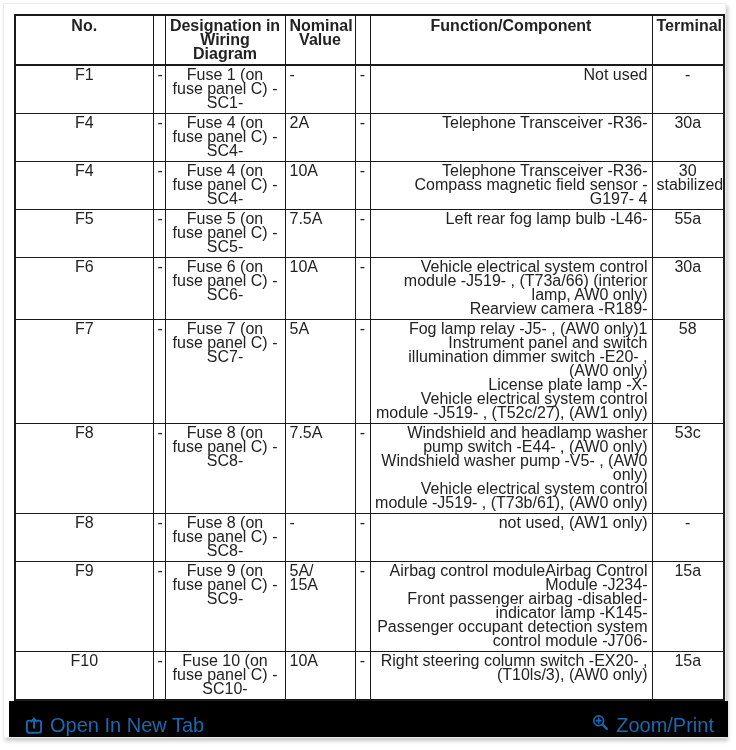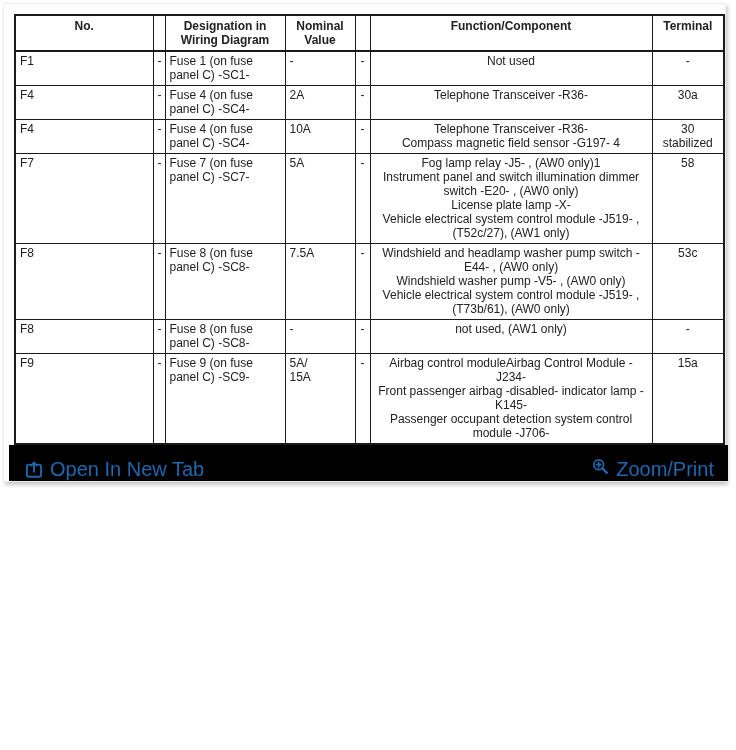--- a/index.html
+++ b/index.html
@@ -16,43 +16,43 @@
     background: #ffffff;
     border: 1px solid #ececec;
     box-shadow: 2px 3px 4px rgba(0,0,0,0.22);
     padding: 10px 0 0 10px;
   }
   table.fuse-table {
     border-collapse: collapse;
     table-layout: fixed;
     width: 709px;
     border: 2px solid #1a1a1a;
-    font-size: 12px;
+    font-size: 16px;
     line-height: 14px;
     color: #222222;
   }
   table.fuse-table th, table.fuse-table td {
     border: 1px solid #1a1a1a;
     vertical-align: top;
     padding: 2px 4px 3px 4px;
     white-space: pre-line;
     overflow: hidden;
   }
   table.fuse-table thead th {
     border-bottom: 2px solid #1a1a1a;
     font-weight: bold;
     text-align: center;
     padding-top: 3px;
     padding-bottom: 3px;
   }
-  td.c-no       { text-align: left; }
+  td.c-no       { text-align: center; }
   td.c-dash     { text-align: center; padding-left: 1px; padding-right: 1px; }
-  td.c-desig    { text-align: left; }
+  td.c-desig    { text-align: center; }
   td.c-nominal  { text-align: left; }
-  td.c-func     { text-align: center; }
+  td.c-func     { text-align: right; }
   td.c-term     { text-align: center; }
   .footer-bar {
     margin: 0 0 0 -5px;
     width: 719px;
     height: 36px;
     background: #000000;
     display: flex;
     align-items: flex-end;
     justify-content: space-between;
     padding: 0 14px 0 16px;
@@ -125,21 +125,40 @@
     <td class="c-dash">-</td>
     <td class="c-desig">Fuse 4 (on fuse panel C) -SC4-</td>
     <td class="c-nominal">10A</td>
     <td class="c-dash">-</td>
     <td class="c-func">Telephone Transceiver -R36-
 Compass magnetic field sensor -G197- 4</td>
     <td class="c-term">30
 stabilized</td>
   </tr>
 
-
+  <tr>
+    <td class="c-no">F5</td>
+    <td class="c-dash">-</td>
+    <td class="c-desig">Fuse 5 (on fuse panel C) -SC5-</td>
+    <td class="c-nominal">7.5A</td>
+    <td class="c-dash">-</td>
+    <td class="c-func">Left rear fog lamp bulb -L46-</td>
+    <td class="c-term">55a</td>
+  </tr>
+
+  <tr>
+    <td class="c-no">F6</td>
+    <td class="c-dash">-</td>
+    <td class="c-desig">Fuse 6 (on fuse panel C) -SC6-</td>
+    <td class="c-nominal">10A</td>
+    <td class="c-dash">-</td>
+    <td class="c-func">Vehicle electrical system control module -J519- , (T73a/66) (interior lamp, AW0 only)
+Rearview camera -R189-</td>
+    <td class="c-term">30a</td>
+  </tr>
 
   <tr>
     <td class="c-no">F7</td>
     <td class="c-dash">-</td>
     <td class="c-desig">Fuse 7 (on fuse panel C) -SC7-</td>
     <td class="c-nominal">5A</td>
     <td class="c-dash">-</td>
     <td class="c-func">Fog lamp relay -J5- , (AW0 only)1
 Instrument panel and switch illumination dimmer switch -E20- , (AW0 only)
 License plate lamp -X-
@@ -175,20 +194,29 @@
     <td class="c-desig">Fuse 9 (on fuse panel C) -SC9-</td>
     <td class="c-nominal">5A/
 15A</td>
     <td class="c-dash">-</td>
     <td class="c-func">Airbag control moduleAirbag Control Module -J234-
 Front passenger airbag -disabled- indicator lamp -K145-
 Passenger occupant detection system control module -J706-</td>
     <td class="c-term">15a</td>
   </tr>
 
+  <tr>
+    <td class="c-no">F10</td>
+    <td class="c-dash">-</td>
+    <td class="c-desig">Fuse 10 (on fuse panel C) -SC10-</td>
+    <td class="c-nominal">10A</td>
+    <td class="c-dash">-</td>
+    <td class="c-func">Right steering column switch -EX20- , (T10ls/3), (AW0 only)</td>
+    <td class="c-term">15a</td>
+  </tr>
 
 
 </tbody>
   </table>
 
   <div class="footer-bar">
     <a class="footer-link">
       <span class="icn">
         <svg width="18" height="18" viewBox="0 0 16 16" stroke-width="1.7" stroke-linecap="round" stroke-linejoin="round">
           <path d="M5 3.2 H3.6 Q1.7 3.2 1.7 5.1 V12 Q1.7 14 3.7 14 H12.3 Q14.3 14 14.3 12 V5.1 Q14.3 3.2 12.4 3.2 H11"></path>

